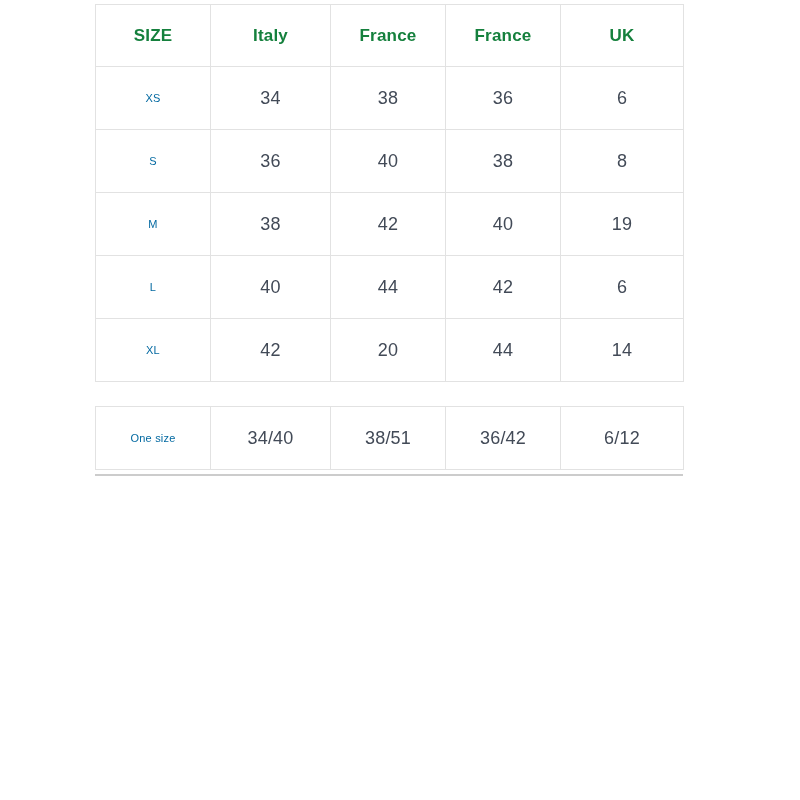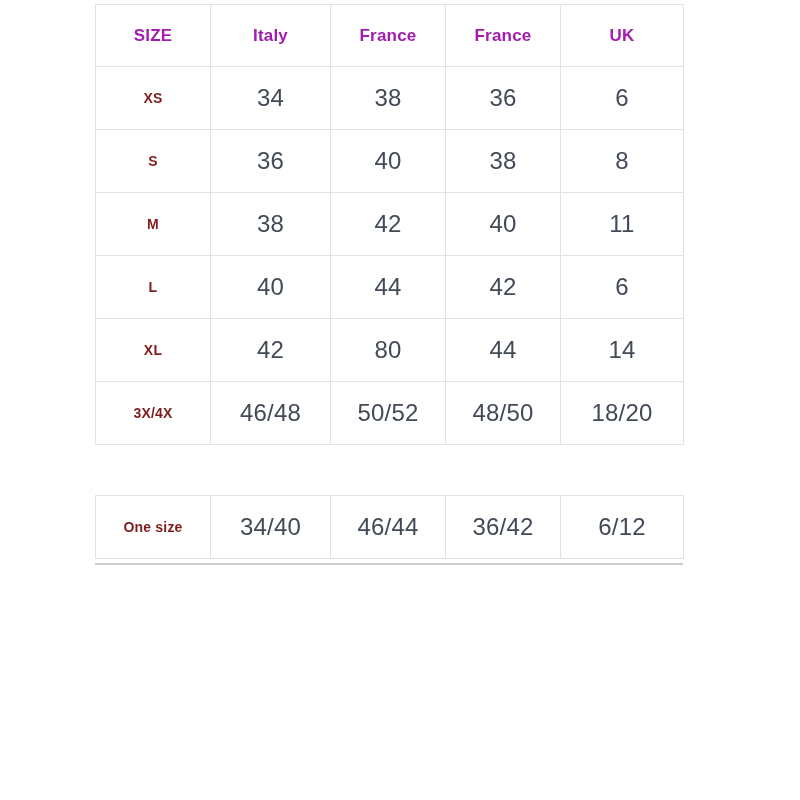--- a/index.html
+++ b/index.html
@@ -30,35 +30,35 @@
     border: 1px solid #e2e2e2;
     text-align: center;
     vertical-align: middle;
     padding: 0;
     letter-spacing: 0.2px;
   }
   th {
     height: 61px;
     font-size: 17px;
     font-weight: bold;
-    color: #a21caf;
+    color: #15803d;
   }
   td {
     height: 62px;
-    font-size: 24px;
+    font-size: 18px;
     font-weight: normal;
     color: #424a57;
   }
   td.label-cell {
-    font-size: 14px;
-    font-weight: bold;
-    color: #7f1d1d;
+    font-size: 11px;
+    font-weight: normal;
+    color: #0369a1;
   }
   .table-secondary {
-    margin-top: 50px;
+    margin-top: 24px;
   }
   .bottom-divider {
     margin-top: 4px;
     height: 2px;
     background: #cccccc;
   }
 </style>
 </head>
 <body>
 
@@ -94,59 +94,52 @@
           <td class="value-cell">36</td>
           <td class="value-cell">40</td>
           <td class="value-cell">38</td>
           <td class="value-cell">8</td>
         </tr>
         <tr>
           <td class="label-cell">M</td>
           <td class="value-cell">38</td>
           <td class="value-cell">42</td>
           <td class="value-cell">40</td>
-          <td class="value-cell">11</td>
+          <td class="value-cell">19</td>
         </tr>
         <tr>
           <td class="label-cell">L</td>
           <td class="value-cell">40</td>
           <td class="value-cell">44</td>
           <td class="value-cell">42</td>
           <td class="value-cell">6</td>
         </tr>
         <tr>
           <td class="label-cell">XL</td>
           <td class="value-cell">42</td>
-          <td class="value-cell">80</td>
+          <td class="value-cell">20</td>
           <td class="value-cell">44</td>
           <td class="value-cell">14</td>
-        </tr>
-        <tr>
-          <td class="label-cell">3X/4X</td>
-          <td class="value-cell">46/48</td>
-          <td class="value-cell">50/52</td>
-          <td class="value-cell">48/50</td>
-          <td class="value-cell">18/20</td>
         </tr>
       </tbody>
   </table>
 
   <table class="table-secondary">
     <colgroup>
       <col style="width:115px">
         <col style="width:120px">
         <col style="width:115px">
         <col style="width:115px">
         <col style="width:123px">
     </colgroup>
     <tbody>
         <tr>
           <td class="label-cell">One size</td>
           <td class="value-cell">34/40</td>
-          <td class="value-cell">46/44</td>
+          <td class="value-cell">38/51</td>
           <td class="value-cell">36/42</td>
           <td class="value-cell">6/12</td>
         </tr>
       </tbody>
   </table>
 
   <div class="bottom-divider"></div>
 
 </div>
 

